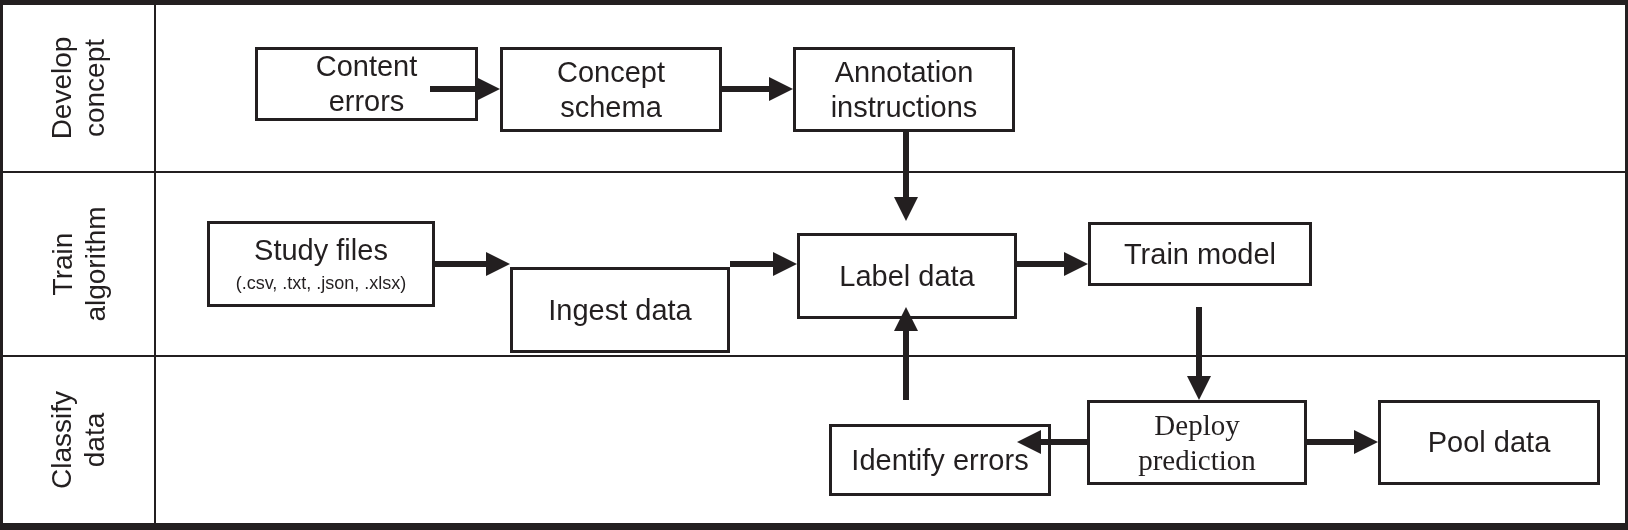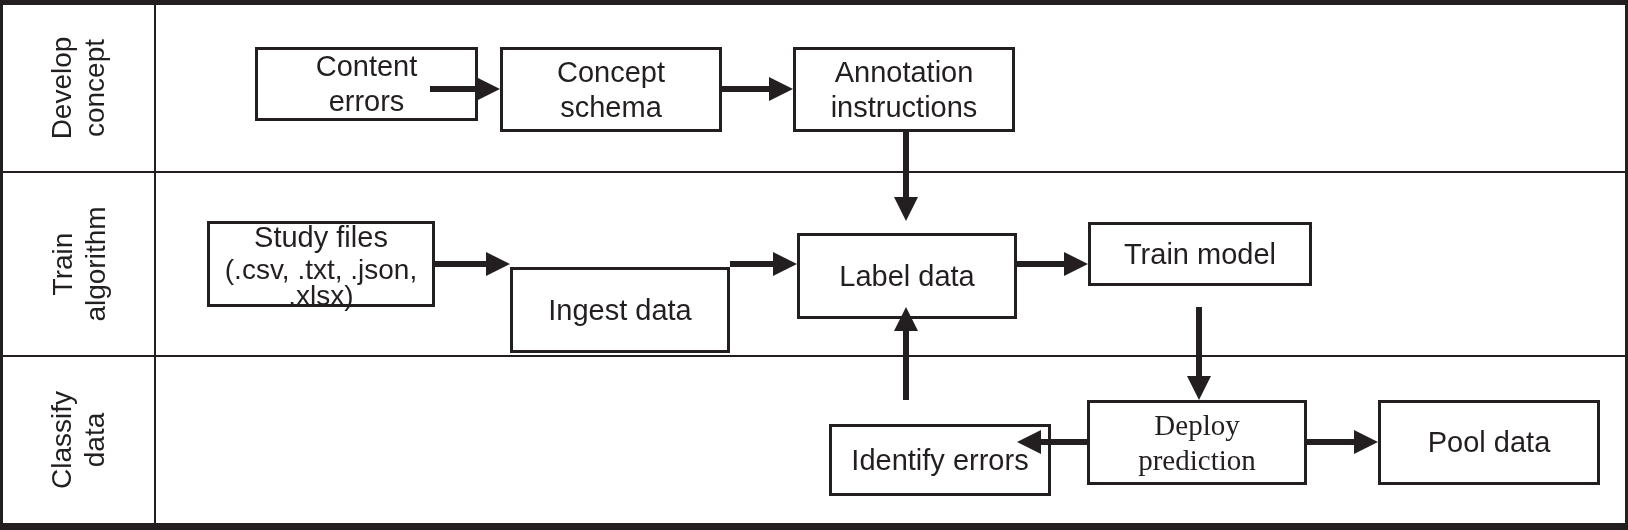--- a/index.html
+++ b/index.html
@@ -37,21 +37,21 @@
     border: 3px solid var(--ink);
     display: flex;
     flex-direction: column;
     align-items: center;
     justify-content: center;
     text-align: center;
     font-size: 29px;
     line-height: 35px;
   }
   .node .caption {
-    font-size: 28px;
+    font-size: 18px;
     line-height: 26px;
     margin-top: 2px;
   }
 
   .stem { position: absolute; background: var(--ink); }
   .head { position: absolute; width: 0; height: 0; }
   .head.right { border-top: 12px solid transparent; border-bottom: 12px solid transparent; border-left: 24px solid var(--ink); }
   .head.left  { border-top: 12px solid transparent; border-bottom: 12px solid transparent; border-right: 24px solid var(--ink); }
   .head.down  { border-left: 12px solid transparent; border-right: 12px solid transparent; border-top: 24px solid var(--ink); }
   .head.up    { border-left: 12px solid transparent; border-right: 12px solid transparent; border-bottom: 24px solid var(--ink); }

